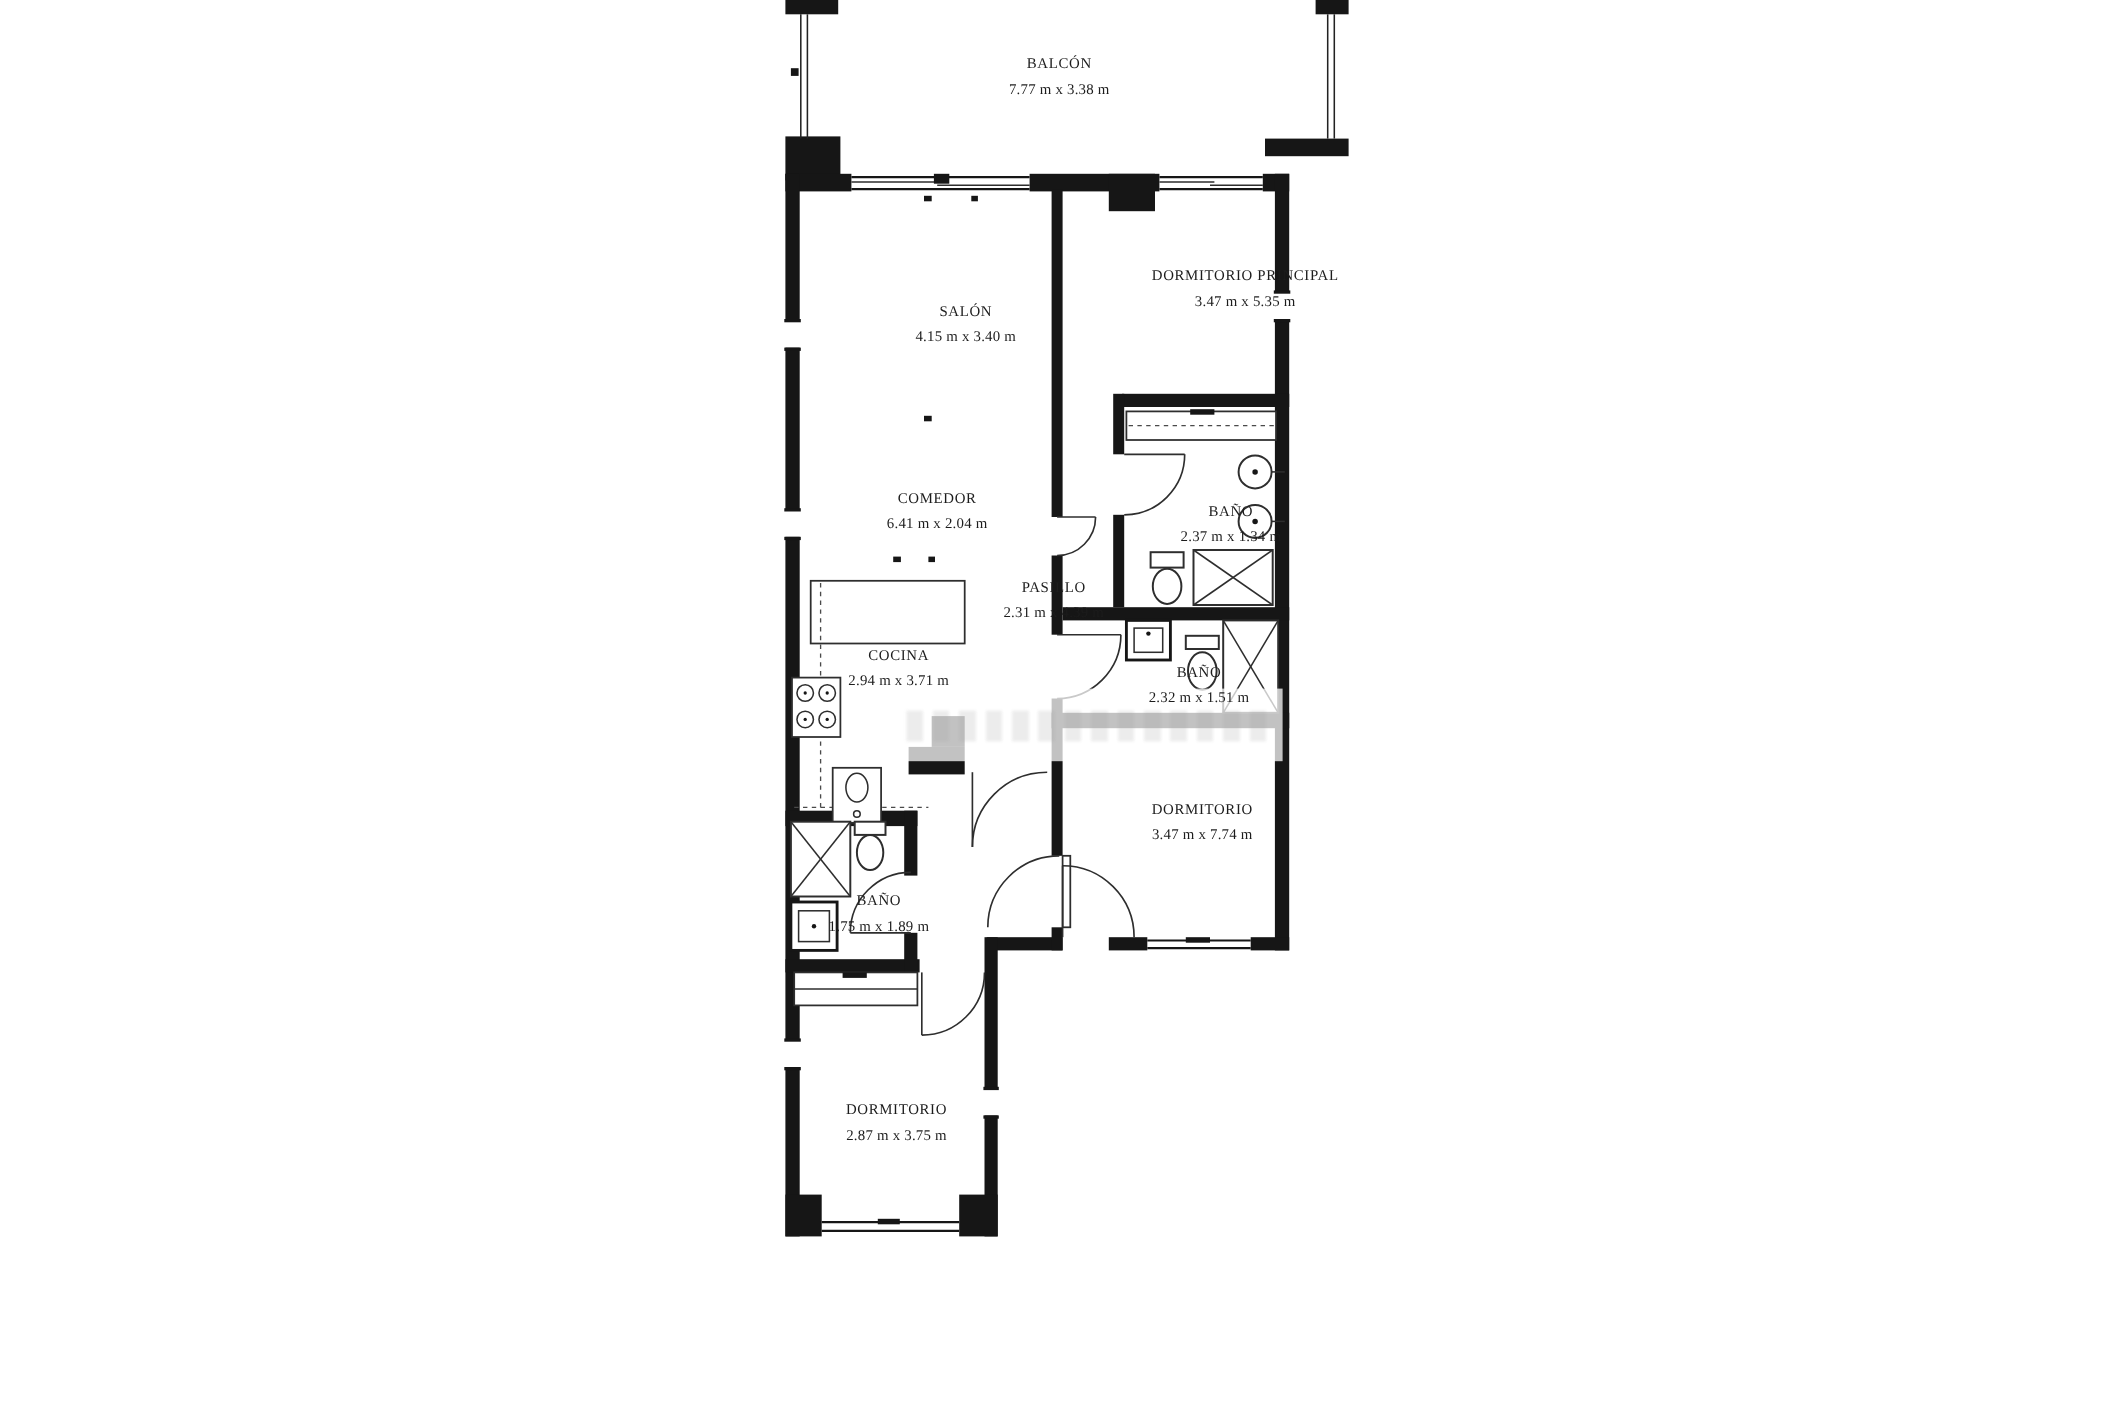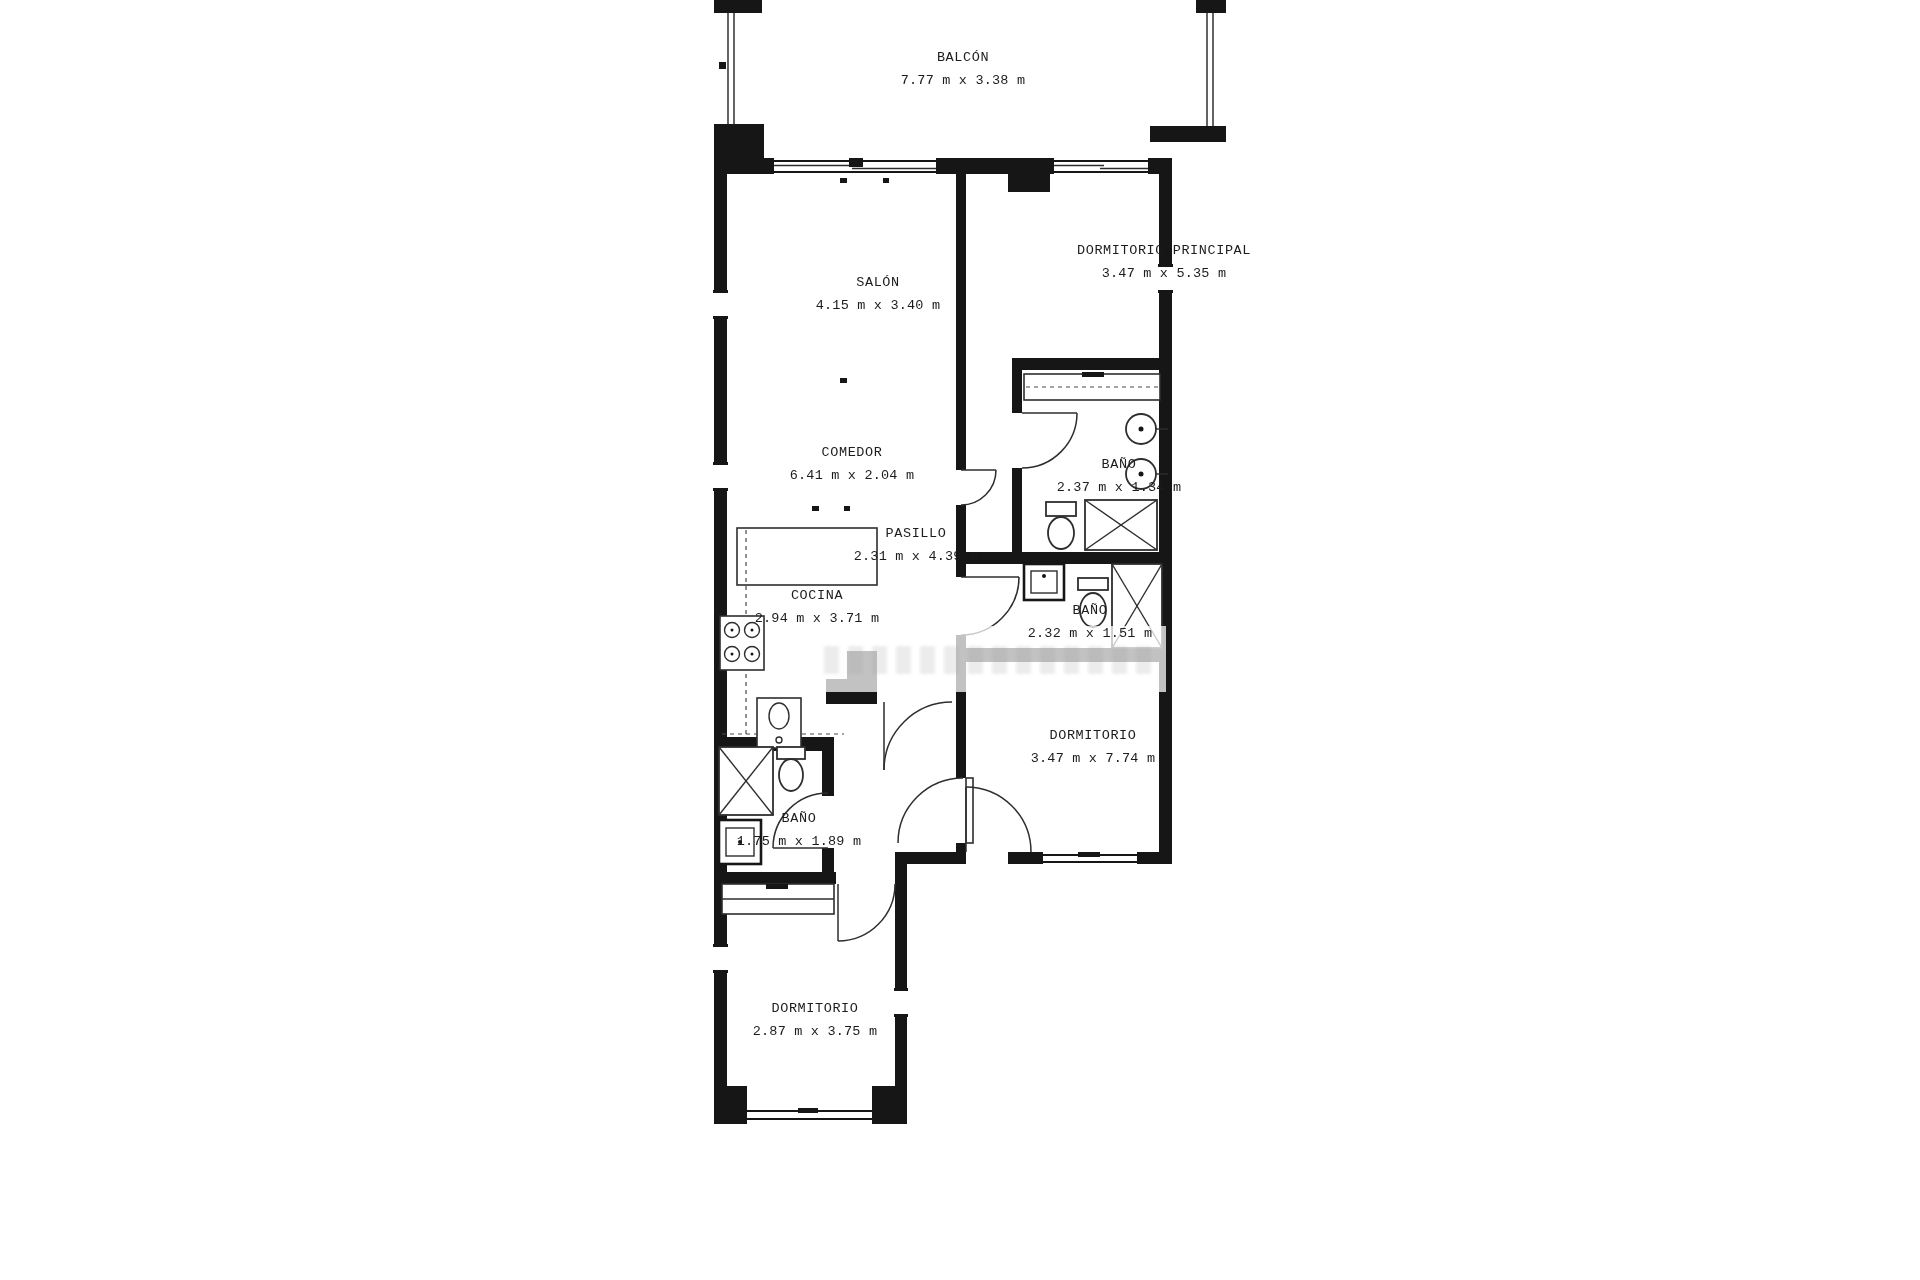--- a/index.html
+++ b/index.html
@@ -1,18 +1,18 @@
 <!DOCTYPE html>
 <html><head>
 <meta charset="utf-8">
 <style>
   html,body{margin:0;padding:0;background:#ffffff;}
   .canvas{
     position:relative;width:1920px;height:1192px;background:#ffffff;overflow:hidden;
-    font-family:Liberation Mono, monospace;
+    font-family:Liberation Serif, serif;
   }
   .plan-svg{position:absolute;left:0;top:0;}
   .wall{fill:#161616;}
   .thin{stroke:#2e2e2e;stroke-width:1.6;fill:#ffffff;}
   .thinline{stroke:#2e2e2e;stroke-width:1.4;fill:none;}
   .winline{stroke:#161616;stroke-width:2;fill:none;}
   .rail{stroke:#222222;stroke-width:1.4;fill:none;}
   .door{stroke:#2e2e2e;stroke-width:1.5;fill:none;}
   .dash{stroke:#4a4a4a;stroke-width:1.2;stroke-dasharray:4 4;fill:none;}
   .fix{stroke:#2e2e2e;stroke-width:1.8;fill:#ffffff;}
@@ -267,36 +267,36 @@
   <div class="room-label" style="left:963px;top:46px;">
     <span class="rname">BALCÓN</span>
     <span class="rdims">7.77 m x 3.38 m</span>
   </div>
 
   <div class="room-label" style="left:862px;top:271px;margin-left:16px;">
     <span class="rname">SALÓN</span>
     <span class="rdims">4.15 m x 3.40 m</span>
   </div>
 
-  <div class="room-label" style="left:1164px;top:239px;">
+  <div class="room-label" style="left:1132px;top:239px;">
     <span class="rname">DORMITORIO PRINCIPAL</span>
     <span class="rdims">3.47 m x 5.35 m</span>
   </div>
 
   <div class="room-label" style="left:852px;top:441px;">
     <span class="rname">COMEDOR</span>
     <span class="rdims">6.41 m x 2.04 m</span>
   </div>
 
   <div class="room-label" style="left:1119px;top:453px;">
     <span class="rname">BAÑO</span>
     <span class="rdims">2.37 m x 1.34 m</span>
   </div>
 
-  <div class="room-label" style="left:916px;top:522px;">
+  <div class="room-label" style="left:958px;top:522px;">
     <span class="rname">PASILLO</span>
     <span class="rdims">2.31 m x 4.39 m</span>
   </div>
 
   <div class="room-label" style="left:817px;top:584px;">
     <span class="rname">COCINA</span>
     <span class="rdims">2.94 m x 3.71 m</span>
   </div>
 
   <div class="room-label" style="left:1090px;top:599px;">

